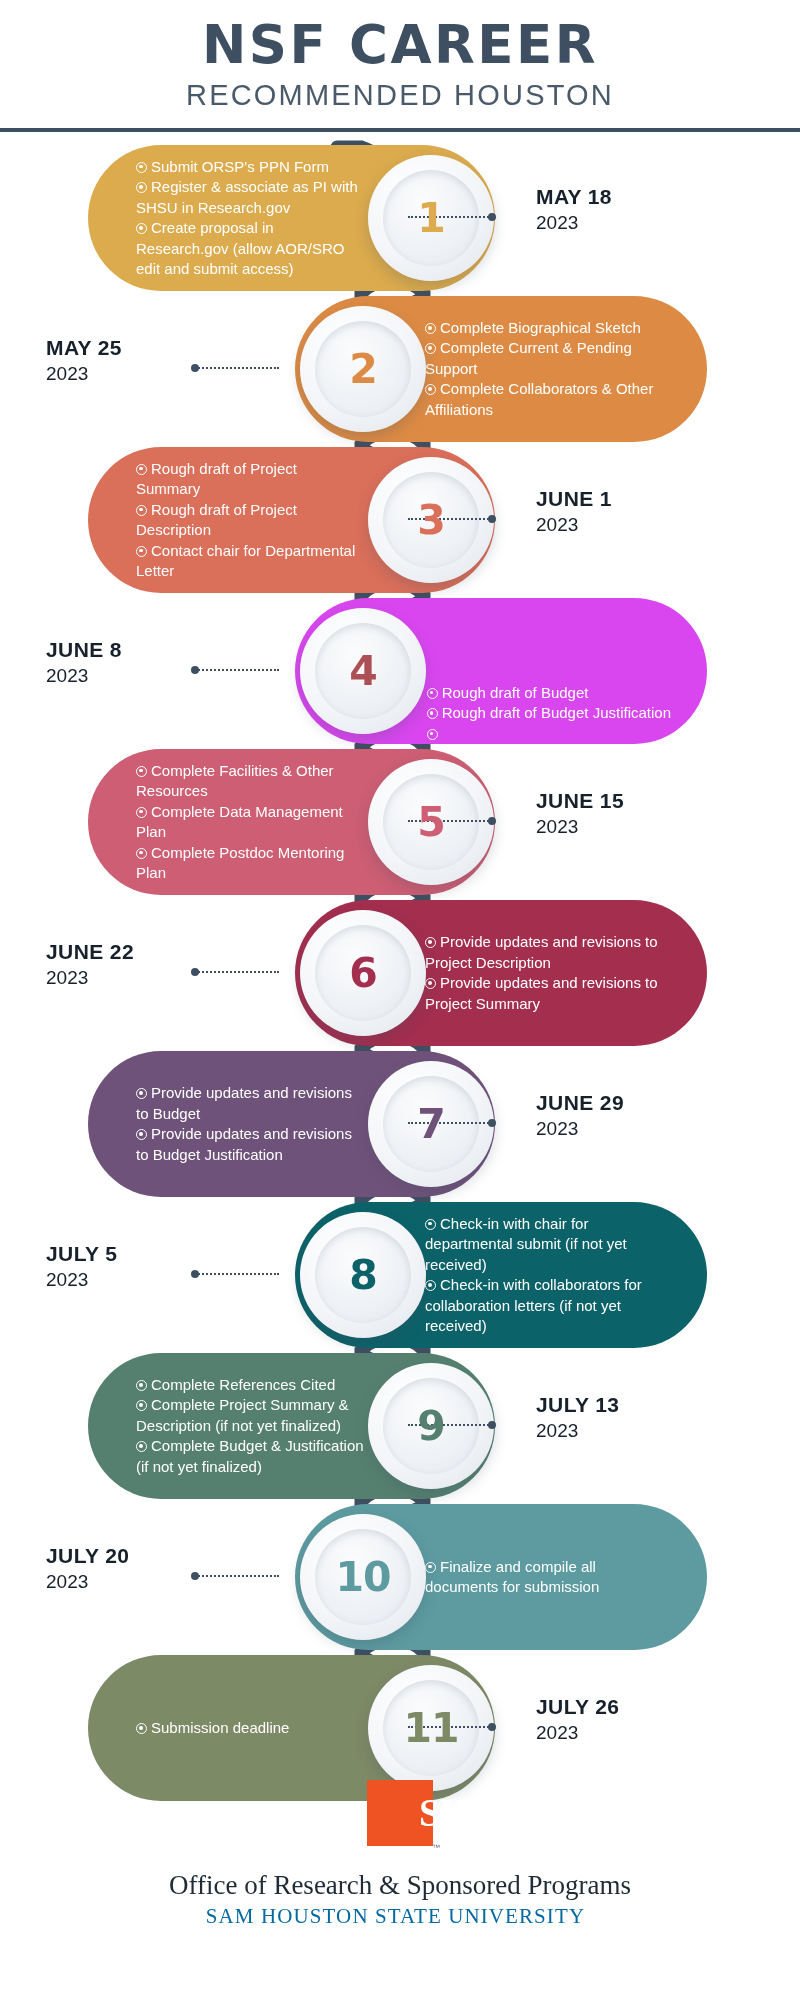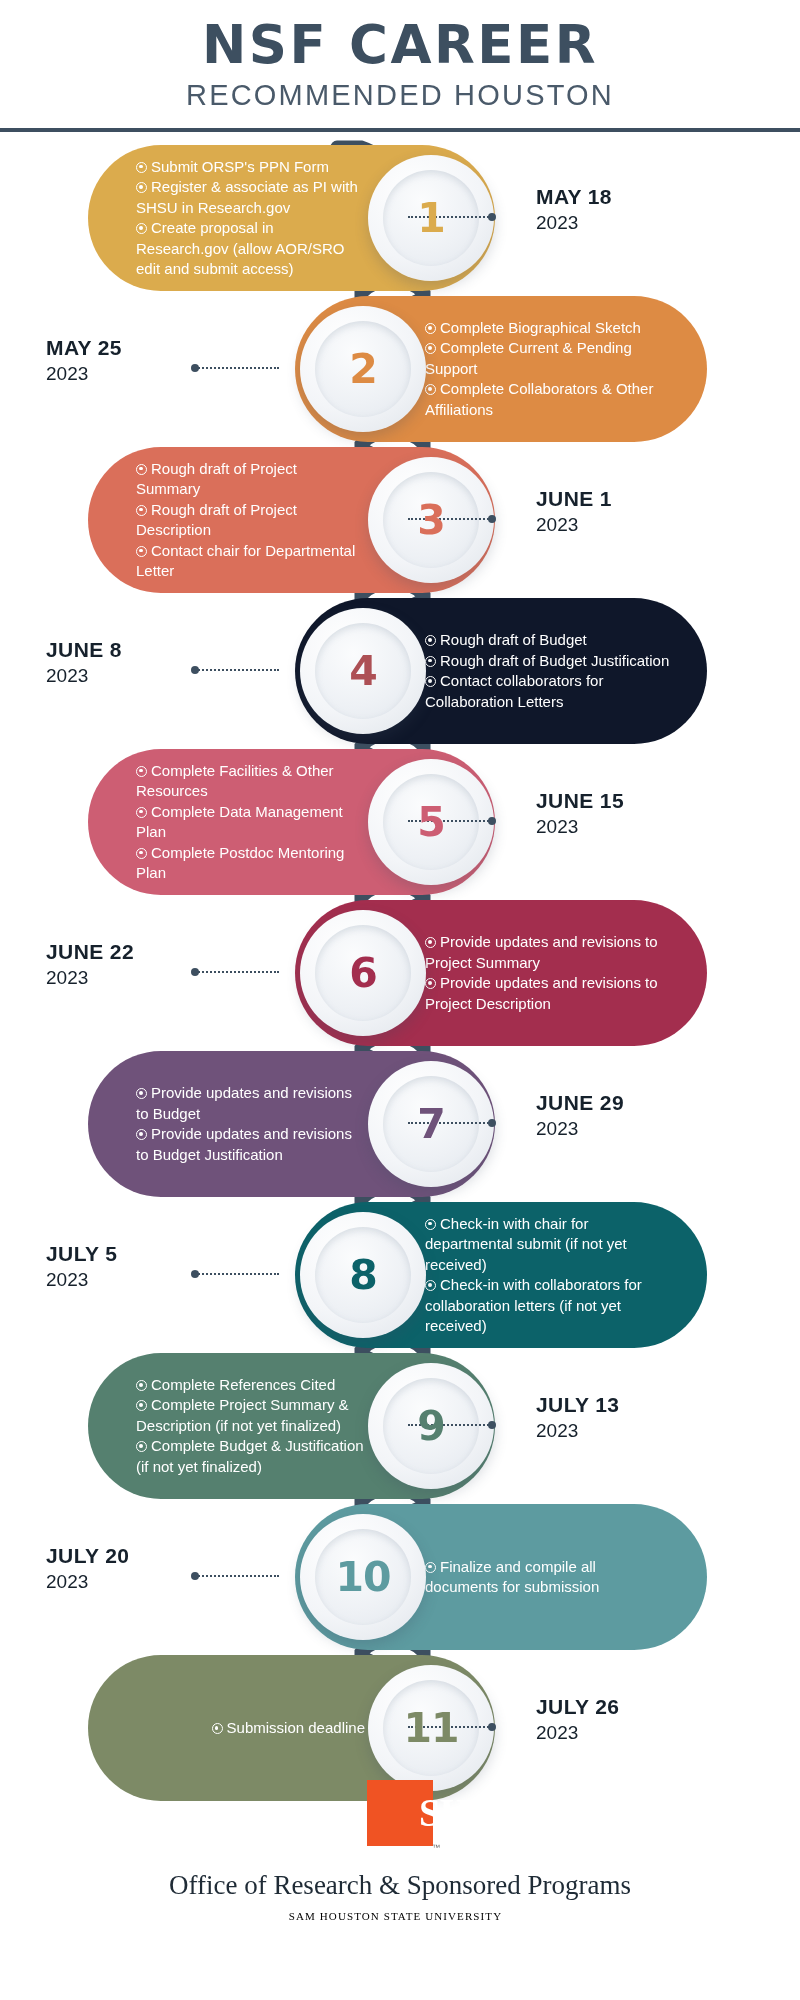--- a/index.html
+++ b/index.html
@@ -80,21 +80,21 @@
   
   .pill {
     position: absolute;
     top: 0;
     height: 146px;
     border-radius: 73px;
     box-sizing: border-box;
     display: flex;
     align-items: center;
   }
-  .pill.left  { left: 88px;  width: 407px; justify-content: flex-end; }
+  .pill.left  { left: 88px;  width: 407px; justify-content: flex-start; }
   .pill.right { left: 295px; width: 412px; justify-content: flex-end; }
 
   .tasks {
     font-size: 15px;
     line-height: 20.5px;
     color: #ffffff;
     font-family: "Liberation Sans", sans-serif;
   }
   .pill.left .tasks  { padding-left: 48px;  padding-right: 130px; }
   .pill.right .tasks { padding-right: 36px; padding-left: 130px; }
@@ -241,24 +241,24 @@
   #footer-office {
     font-family: "Liberation Serif", serif;
     font-size: 27px;
     line-height: 34px;
     color: #1f2b36;
     margin: 0;
     font-weight: 400;
   }
   #footer-univ {
     font-family: "Liberation Serif", serif;
-    font-size: 11px;
+    font-size: 21px;
     line-height: 24px;
     letter-spacing: 1.1px;
-    color: #000000;
+    color: #0369a1;
     margin: 2px 9px 0 0;
   }
 </style>
 </head>
 <body>
 
 <div id="header">
   <h1 id="title-main">NSF CAREER</h1>
   <div id="title-sub">RECOMMENDED HOUSTON</div>
 </div>
@@ -320,25 +320,25 @@
         </div>
         <div class="leader">
           <span class="dot"></span>
         </div>
         <div class="date">
           <span class="date-main">JUNE 1</span>
           <span class="date-year">2023</span>
         </div>
       </div>
       <div class="row r-right" style="top: 467px;">
-        <div class="pill right" style="background: #0f172a;">
+        <div class="pill right" style="background: #d946ef; align-items: flex-end;">
           <div class="tasks">
             <div class="task"><span class="bullet"></span><span>Rough draft of Budget</span></div>
             <div class="task"><span class="bullet"></span><span>Rough draft of Budget Justification</span></div>
-            <div class="task"><span class="bullet"></span><span>Contact collaborators for Collaboration Letters</span></div>
+            <div class="task"><span class="bullet"></span></div>
           </div>
         </div>
         <div class="medal">
           <span class="medal-num" style="color: rgb(173, 80, 85);">4</span>
         </div>
         <div class="leader">
           <span class="dot"></span>
         </div>
         <div class="date">
           <span class="date-main">JUNE 8</span>
@@ -360,22 +360,22 @@
           <span class="dot"></span>
         </div>
         <div class="date">
           <span class="date-main">JUNE 15</span>
           <span class="date-year">2023</span>
         </div>
       </div>
       <div class="row r-right" style="top: 769px;">
         <div class="pill right" style="background: rgb(163, 46, 78);">
           <div class="tasks">
+            <div class="task"><span class="bullet"></span><span>Provide updates and revisions to Project Description</span></div>
             <div class="task"><span class="bullet"></span><span>Provide updates and revisions to Project Summary</span></div>
-            <div class="task"><span class="bullet"></span><span>Provide updates and revisions to Project Description</span></div>
           </div>
         </div>
         <div class="medal">
           <span class="medal-num" style="color: rgb(163, 46, 78);">6</span>
         </div>
         <div class="leader">
           <span class="dot"></span>
         </div>
         <div class="date">
           <span class="date-main">JUNE 22</span>

